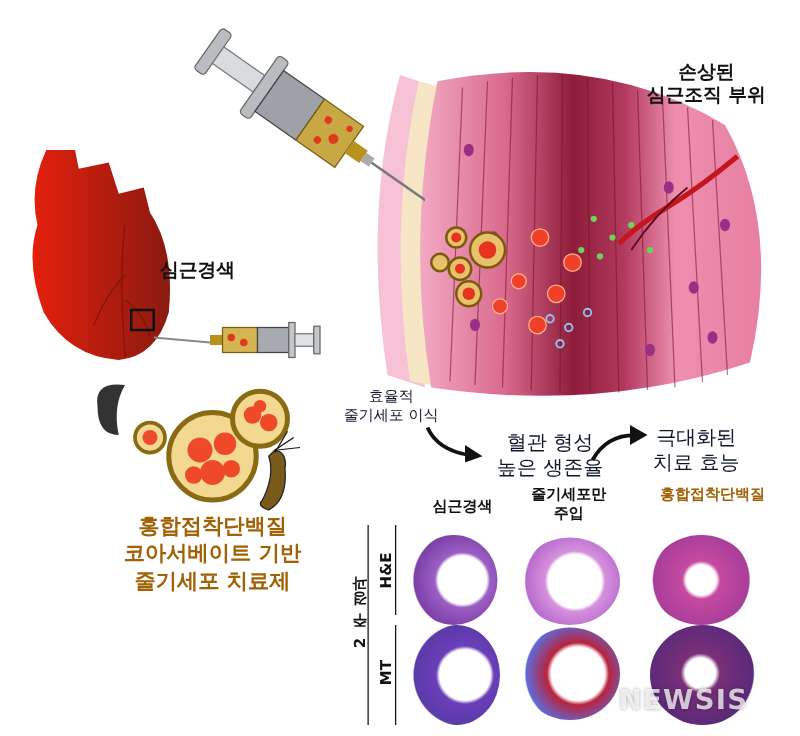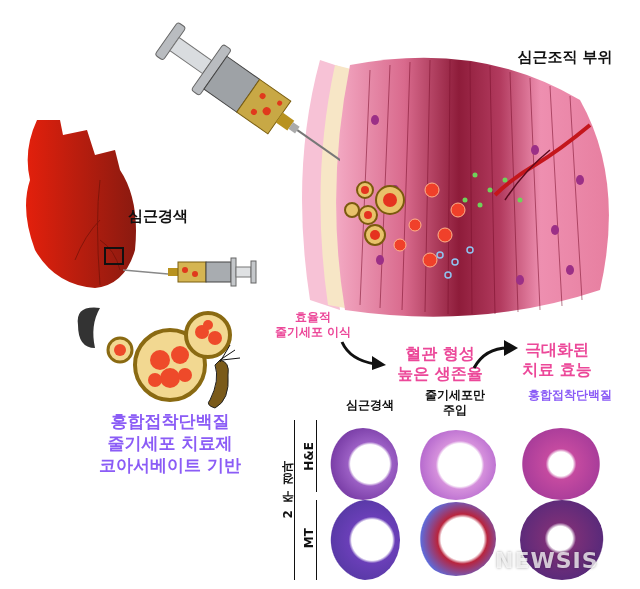--- a/index.html
+++ b/index.html
@@ -1,21 +1,21 @@
 <!DOCTYPE html>
 <html><head>
 <meta charset="utf-8">
 <style>
   html, body { margin:0; padding:0; background:#ffffff; }
   body { width:640px; height:589px; position:relative; overflow:hidden;
          font-family:"DejaVu Sans","Liberation Sans",sans-serif; }
   .abs { position:absolute; }
   .lbl-black { color:#111; font-weight:bold; text-align:center; line-height:1.25; }
-  .lbl-blue { color:#ec4899; font-weight:bold; text-align:center; line-height:1.25; }
-  .lbl-red { color:#8b5cf6; font-weight:bold; text-align:center; line-height:1.3; }
+  .lbl-blue { color:#0f172a; font-weight:normal; text-align:center; line-height:1.25; }
+  .lbl-red { color:#a16207; font-weight:bold; text-align:center; line-height:1.3; }
   .stain { border-radius:50%; }
   .vtext { writing-mode:vertical-rl; transform:rotate(180deg); font-weight:bold; color:#111; }
 </style>
 </head>
 <body>
 
 <svg class="abs" style="left:280px;top:30px" width="345" height="300" viewBox="0 0 345 300">
   <defs>
     <linearGradient id="tg" x1="0" x2="1" y1="0" y2="0">
       <stop offset="0" stop-color="#f3a9c3"></stop>
@@ -165,29 +165,30 @@
     </g>
   <path d="M145,65 Q150,80 140,100 Q135,105 145,108 Q160,100 158,75 Q160,62 150,60 Z" fill="#7a5a1a" stroke="#222"></path>
   <g stroke="#111" stroke-width="1">
       <line x1="150" y1="60" x2="165" y2="50"></line>
       <line x1="152" y1="60" x2="170" y2="58"></line>
       <line x1="150" y1="62" x2="160" y2="45"></line>
     </g>
 </svg>
 
 <div class="abs lbl-black" style="left:495px;top:48px;width:140px;font-size:15px;">
+  <div>손상된</div>
   <div>심근조직 부위</div>
 </div>
 
 <div class="abs lbl-black" style="left:128px;top:207px;font-size:15px;">심근경색</div>
 
 <div class="abs lbl-red" style="left:60px;top:410px;width:220px;font-size:17px;">
   <div>홍합접착단백질</div>
+  <div>코아서베이트 기반</div>
   <div>줄기세포 치료제</div>
-  <div>코아서베이트 기반</div>
 </div>
 
 <div class="abs lbl-blue" style="left:263px;top:310px;width:100px;font-size:12px;">
   <div>효율적</div>
   <div>줄기세포 이식</div>
 </div>
 
 <div class="abs lbl-blue" style="left:390px;top:344px;width:100px;font-size:16px;">
   <div>혈관 형성</div>
   <div>높은 생존율</div>

